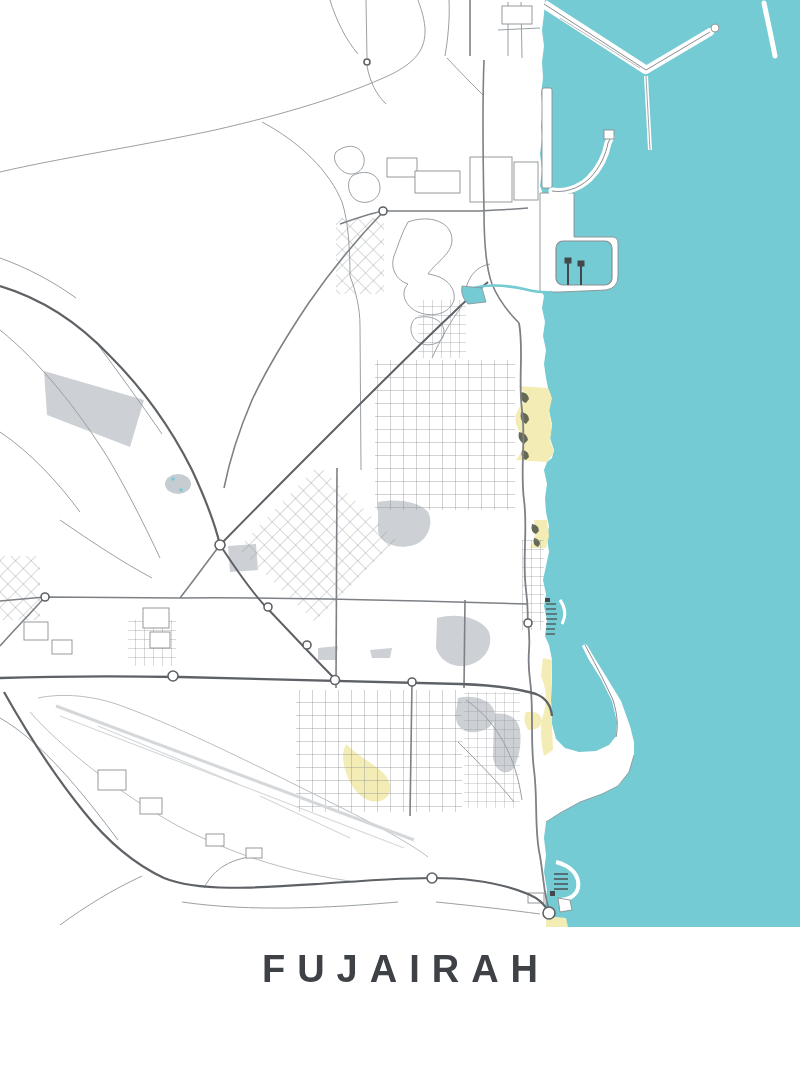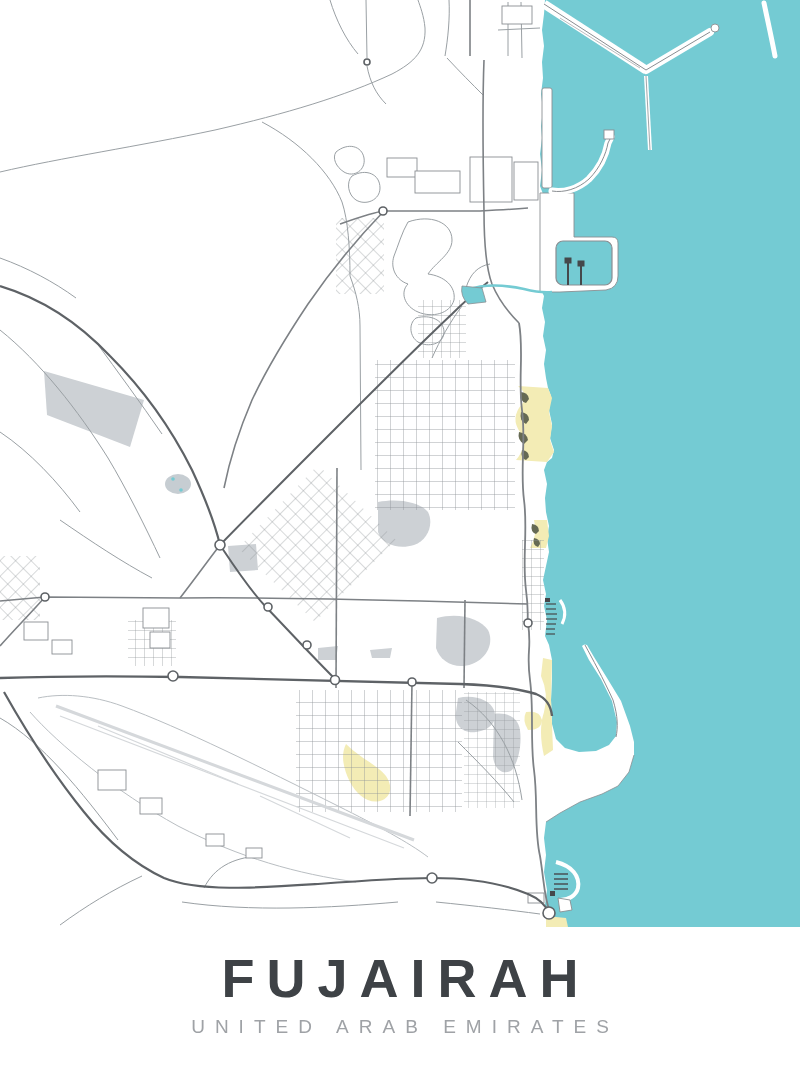--- a/index.html
+++ b/index.html
@@ -1,21 +1,21 @@
 <!DOCTYPE html>
 <html><head>
 <meta charset="utf-8">
 <style>
   html,body{margin:0;padding:0;background:#ffffff;}
   body{width:800px;height:1067px;overflow:hidden;font-family:"Liberation Sans",sans-serif;}
   .poster{position:relative;width:800px;height:1067px;background:#fff;}
   .map-wrap{position:absolute;top:0;left:0;width:800px;height:928px;}
   svg{display:block;}
   .title-block{position:absolute;top:928px;left:0;width:800px;height:139px;text-align:center;}
-  .poster-title{margin:22px 0 0 0;font-size:54px;font-weight:700;color:#3e4246;letter-spacing:12px;padding-left:12px;line-height:1.05;}
+  .poster-title{margin:22px 0 0 0;font-size:38px;font-weight:700;color:#3e4246;letter-spacing:12px;padding-left:12px;line-height:1.05;}
   .poster-subtitle{margin:9px 0 0 0;font-size:19px;font-weight:400;color:#9fa2a6;letter-spacing:10px;padding-left:10px;}
 </style>
 </head>
 <body>
 
 <div class="poster">
   <div class="map-wrap">
     <svg width="800" height="928" viewBox="0 0 800 928">
       <defs>
         <pattern id="g1" width="13" height="13" patternUnits="userSpaceOnUse">
@@ -241,15 +241,14 @@
 
       <g>
         <path fill="none" stroke-width="2.5" d="M468,290 C486,283 505,285 524,289 C536,292 543,293 552,292" stroke="#74cbd3"></path>
         <path stroke-width="0.8" d="M462,286 L482,288 L486,302 L468,304 Q460,296 462,286 Z" fill="#74cbd3" stroke="#8a8e92"></path>
       </g>
     </svg>
   </div>
 
   <div class="title-block">
     <h1 class="poster-title" style="color: rgb(62, 66, 70);">FUJAIRAH</h1>
-    <div class="poster-subtitle" style="color: rgb(159, 162, 166);">UNITED ARAB EMIRATES</div>
   </div>
 </div>
 
 </body></html>

